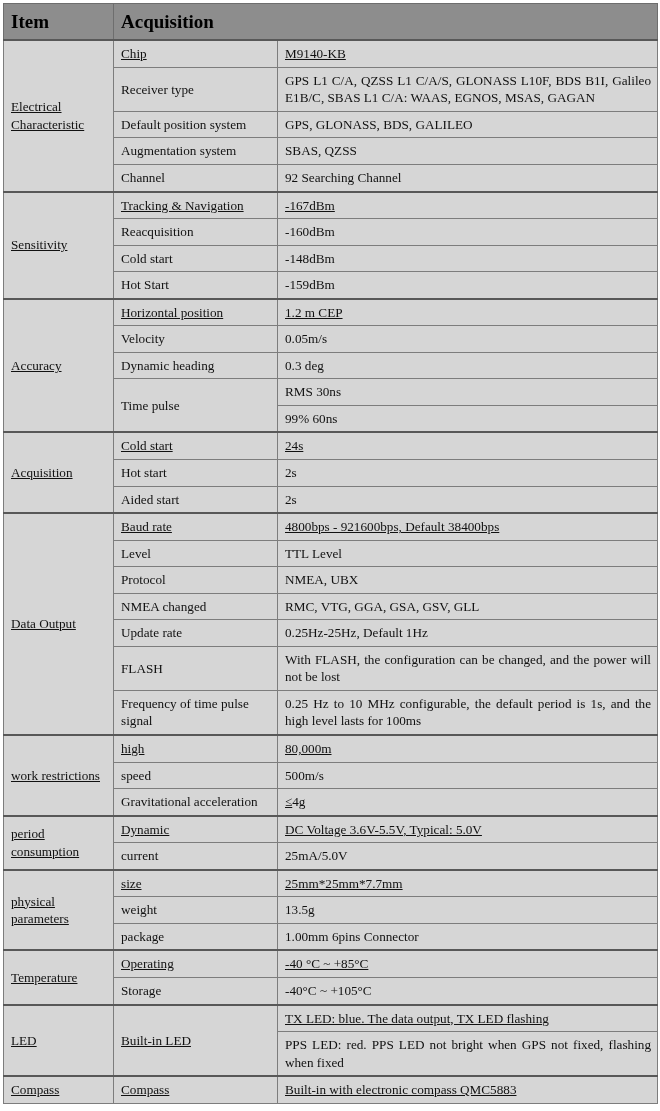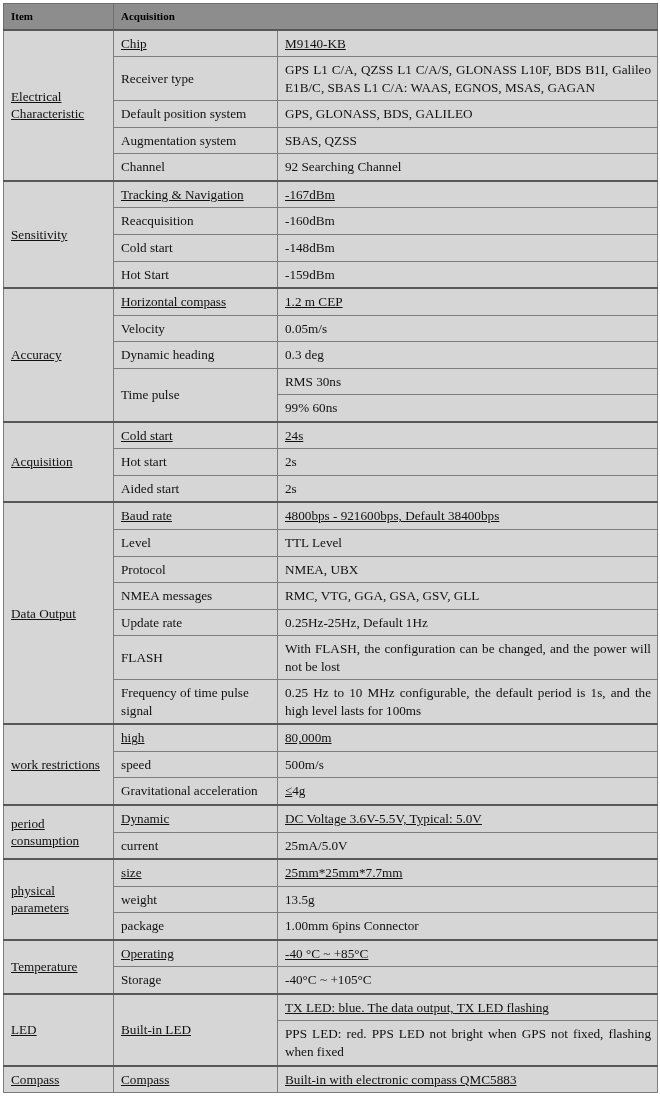--- a/index.html
+++ b/index.html
@@ -32,21 +32,21 @@
     font-size: 13.2px;
     line-height: 1.33;
     vertical-align: middle;
     padding: 4px 6px 4px 7px;
     box-sizing: border-box;
   }
   .spec-table thead th {
     background: #8d8d8d;
     font-weight: bold;
     color: #000000;
-    font-size: 11px;
+    font-size: 19px;
     padding-top: 5px;
     padding-bottom: 5px;
     text-align: left;
     border-color: #6e6e6e;
   }
   
   td.group {
     text-align: left;
     vertical-align: middle;
   }
@@ -113,21 +113,21 @@
       <tr>
         <td class="sub">Cold start</td>
         <td class="desc">-148dBm</td>
       </tr>
       <tr>
         <td class="sub">Hot Start</td>
         <td class="desc">-159dBm</td>
       </tr>
       <tr class="group-start">
         <td class="group" rowspan="5">Accuracy</td>
-        <td class="sub">Horizontal compass</td>
+        <td class="sub">Horizontal position</td>
         <td class="desc">1.2 m CEP</td>
       </tr>
       <tr>
         <td class="sub">Velocity</td>
         <td class="desc">0.05m/s</td>
       </tr>
       <tr>
         <td class="sub">Dynamic heading</td>
         <td class="desc">0.3 deg</td>
       </tr>
@@ -158,21 +158,21 @@
       </tr>
       <tr>
         <td class="sub">Level</td>
         <td class="desc">TTL Level</td>
       </tr>
       <tr>
         <td class="sub">Protocol</td>
         <td class="desc">NMEA, UBX</td>
       </tr>
       <tr>
-        <td class="sub">NMEA messages</td>
+        <td class="sub">NMEA changed</td>
         <td class="desc">RMC, VTG, GGA, GSA, GSV, GLL</td>
       </tr>
       <tr>
         <td class="sub">Update rate</td>
         <td class="desc">0.25Hz-25Hz, Default 1Hz</td>
       </tr>
       <tr>
         <td class="sub">FLASH</td>
         <td class="desc justify">With FLASH, the configuration can be changed, and the power will not be lost</td>
       </tr>

